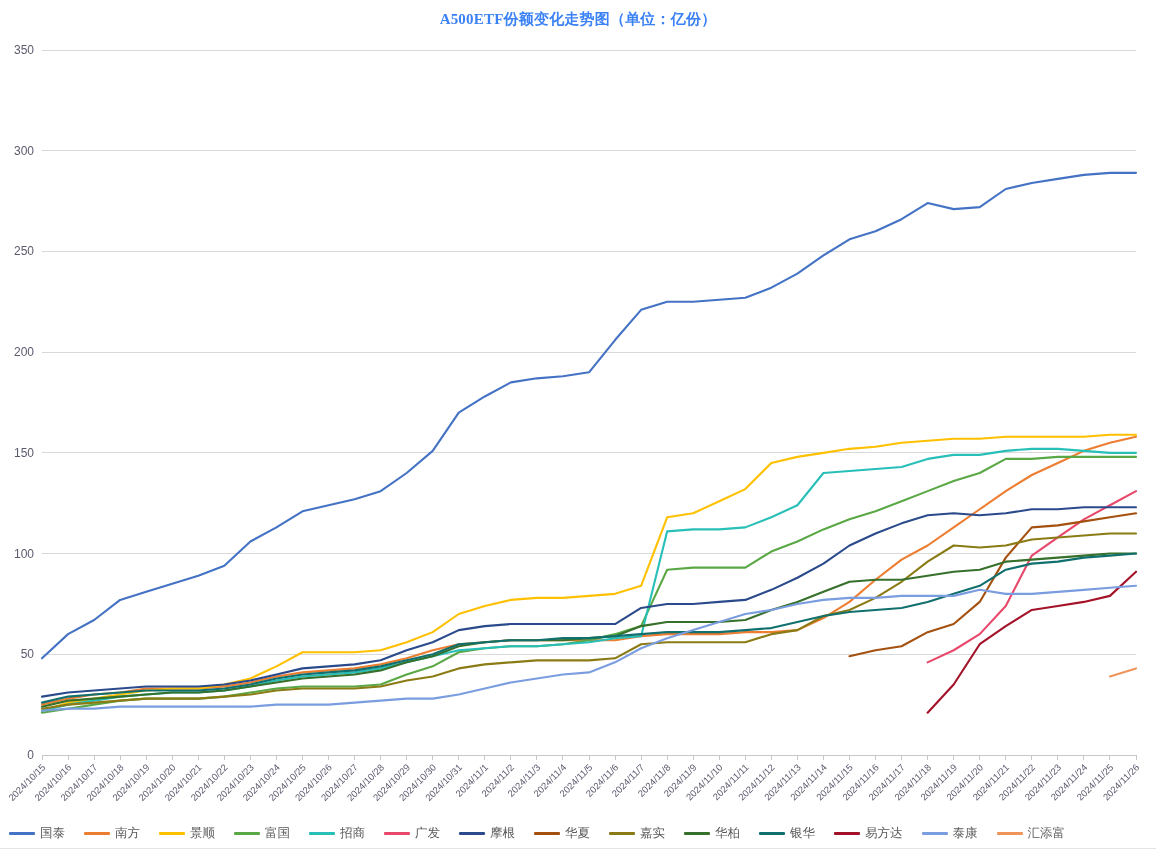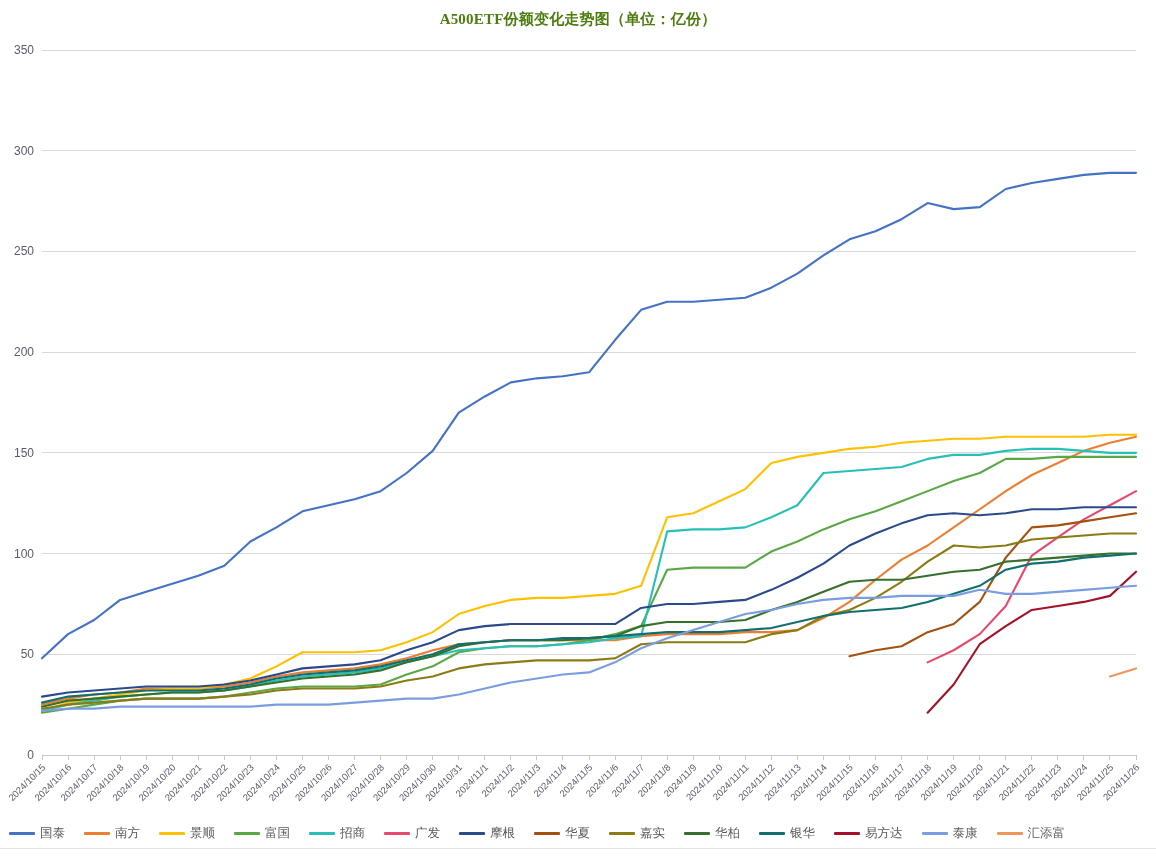--- a/index.html
+++ b/index.html
@@ -7,21 +7,21 @@
     width:1156px;height:857px;
     background:#ffffff;
     font-family:"Liberation Sans","DejaVu Sans",sans-serif;
     overflow:hidden;
   }
   #chart-root{position:relative;width:1156px;height:857px;}
   #chart-title{
     position:absolute;top:10px;left:0;width:1156px;
     text-align:center;
     font-family:"Liberation Serif","DejaVu Serif",serif;
-    font-weight:bold;font-size:15px;color:#4d7c0f;
+    font-weight:bold;font-size:15px;color:#3b82f6;
     letter-spacing:0.2px;
   }
   svg{position:absolute;top:0;left:0;}
   .ylabel{font-size:12px;fill:#5a5a6e;font-family:"Liberation Sans",sans-serif;}
   .xlabel{font-size:9.5px;fill:#5a5a6e;font-family:"Liberation Sans",sans-serif;}
   .gridline{stroke:#d9d9d9;stroke-width:1;shape-rendering:crispEdges;}
   .axisline{stroke:#c8c8c8;stroke-width:1;shape-rendering:crispEdges;}
   .tickmark{stroke:#c8c8c8;stroke-width:1;shape-rendering:crispEdges;}
   .series-path{fill:none;stroke-width:2.1;stroke-linejoin:round;stroke-linecap:round;}
   #legend{

